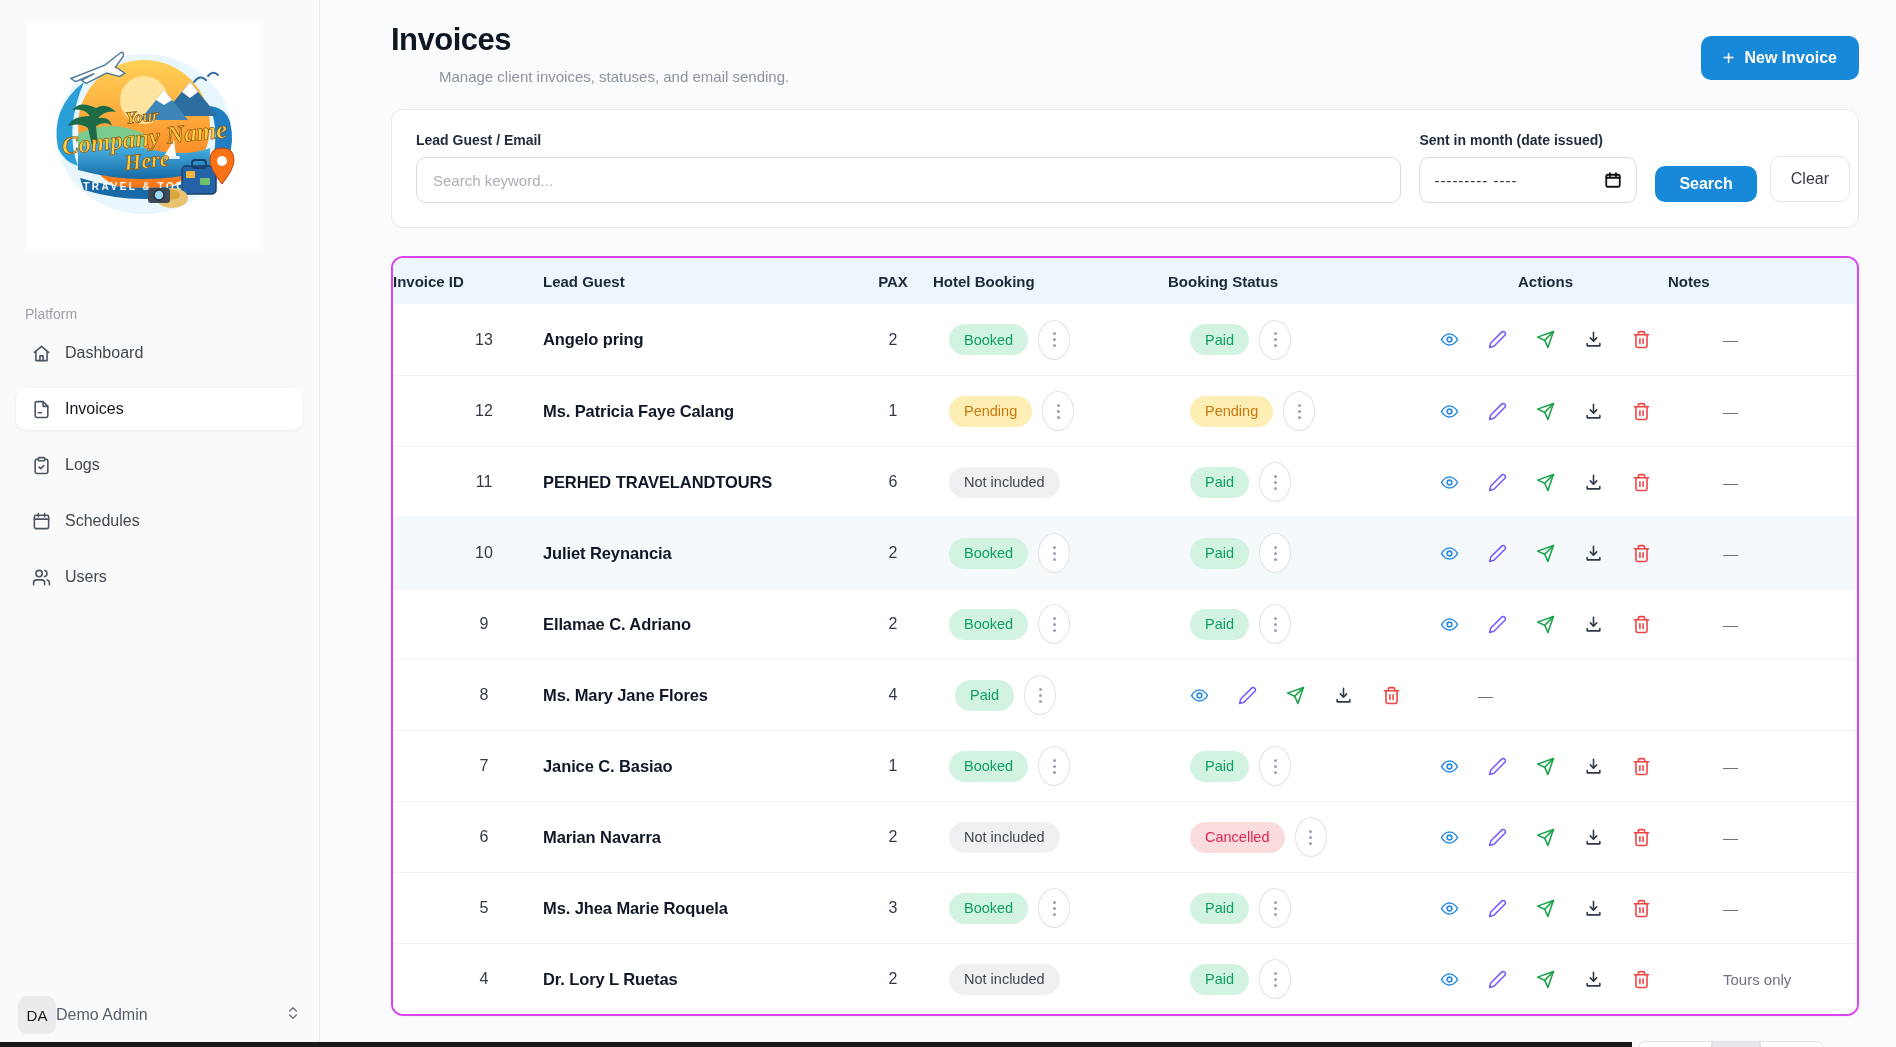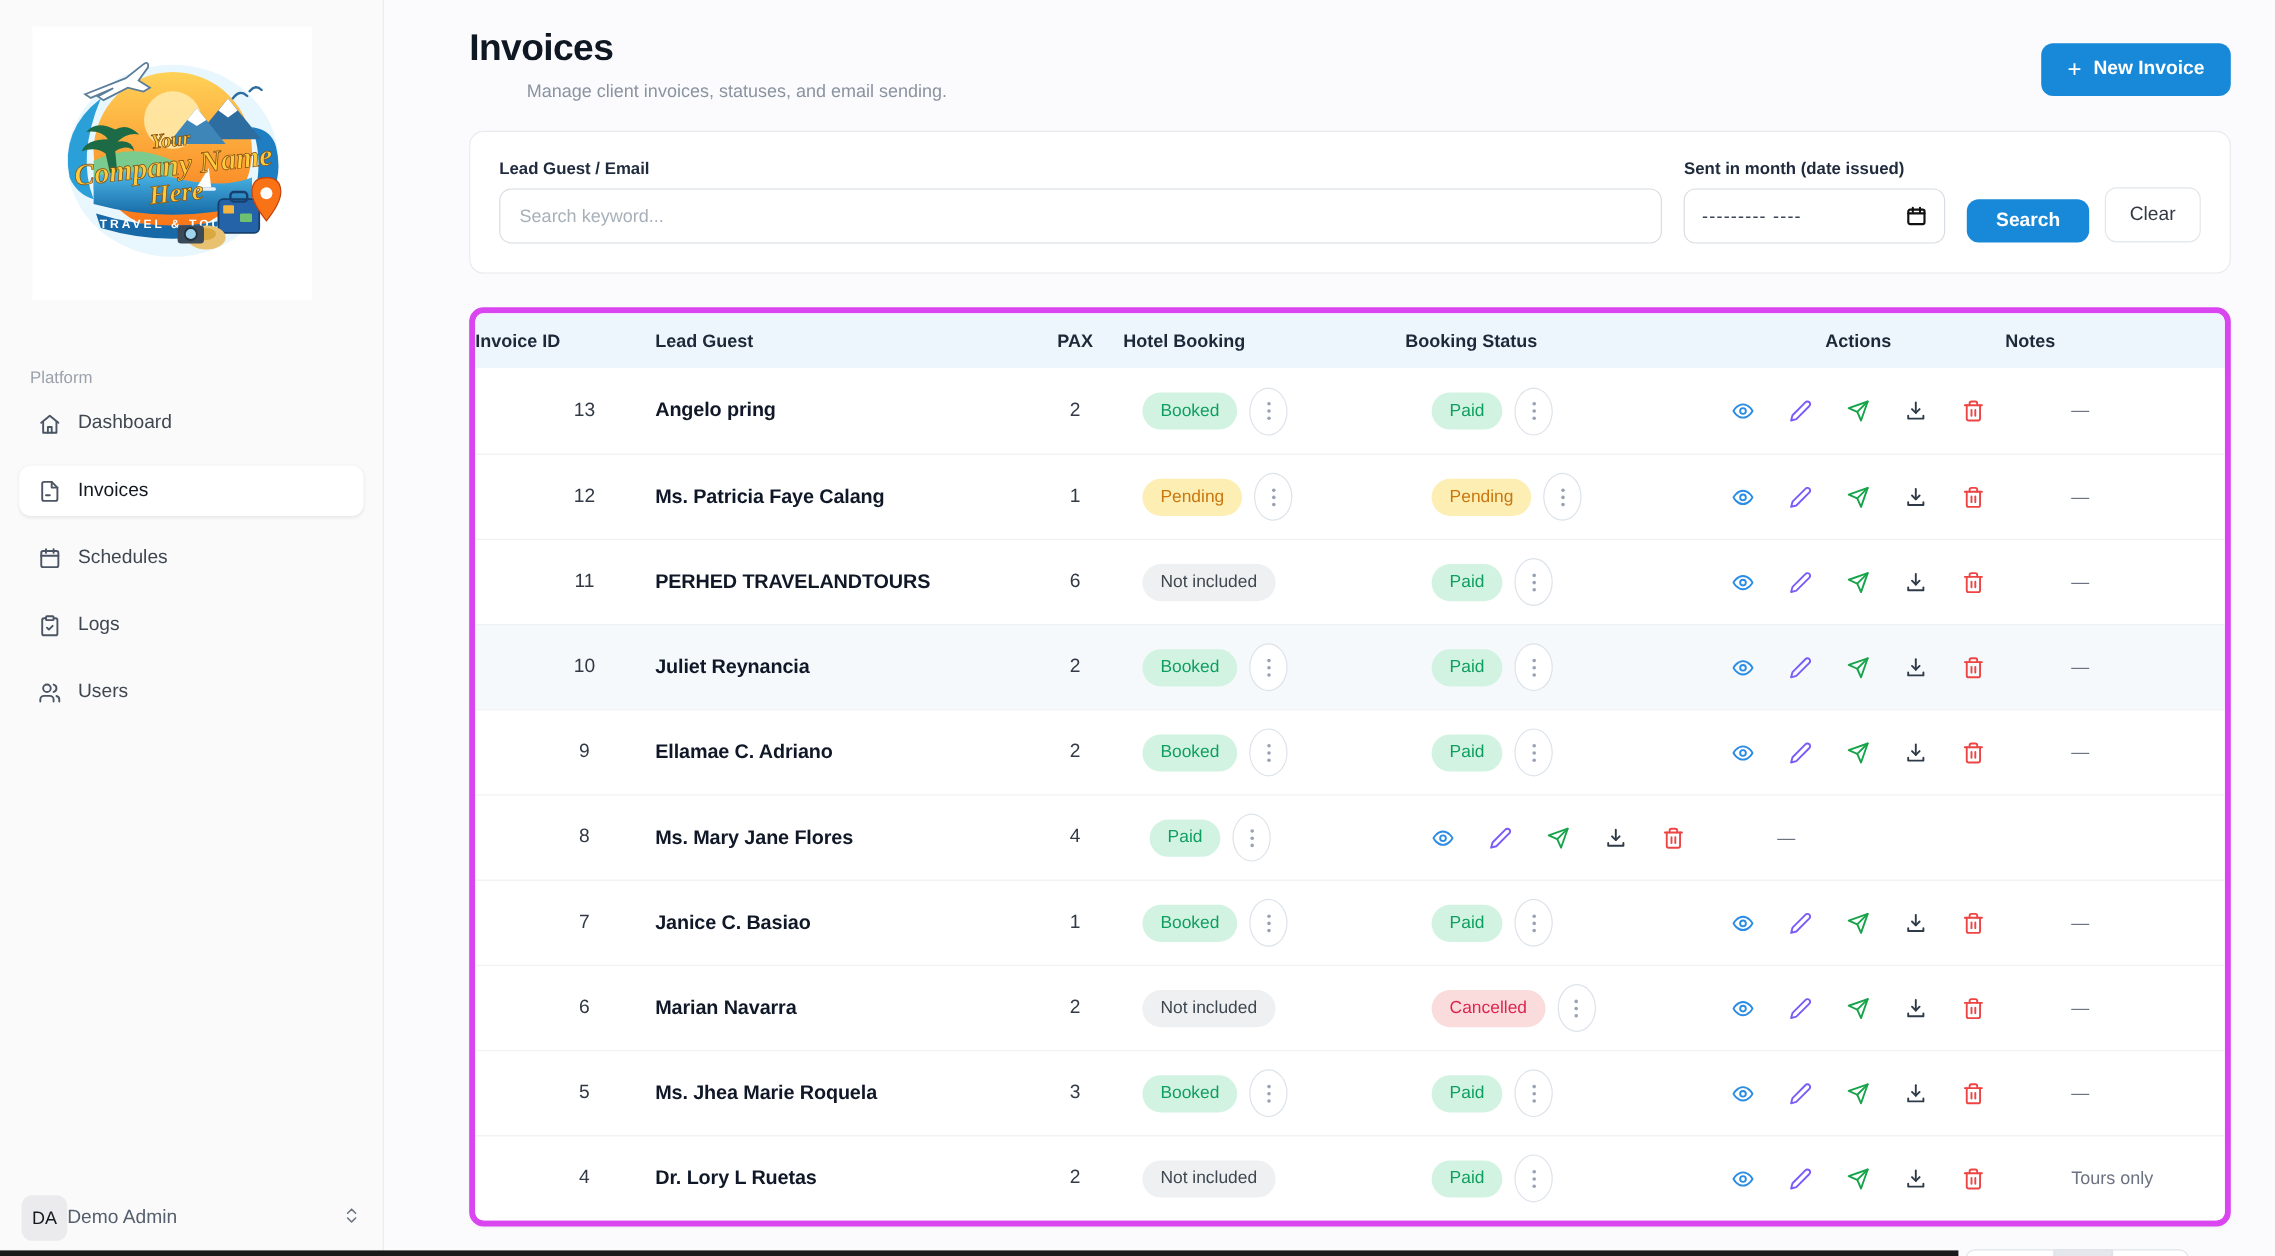--- a/index.html
+++ b/index.html
@@ -31,41 +31,41 @@
   .page-title { font-size:31px; font-weight:700; color:#0f1722; letter-spacing:-0.5px; }
   .page-subtitle { margin-top:10px; font-size:15px; color:#8a93a0;margin-left:48px; }
   .btn-primary { background:#1789d8; color:#fff; border:none; border-radius:10px;
                  height:44px; padding:0 22px; font-size:16px; font-weight:700;
                  display:flex; align-items:center; gap:10px; cursor:pointer; margin-top:14px;
                  font-family:"Liberation Sans", sans-serif; }
   .btn-primary .plus { font-size:20px; font-weight:400; line-height:1; }
 
   
   .filter-card { margin-top:24px; background:#fff; border:1px solid #e9eaec; border-radius:12px;
-                 padding:22px 24px 24px 24px; display:flex; gap:18px; }
+                 padding:22px 8px 24px 24px; display:flex; gap:18px; }
   .field-label { font-size:14px; font-weight:700; color:#1f2a3d; margin-bottom:9px; display:block; }
   .f-keyword { flex:1; }
   .input { width:100%; height:46px; border:1px solid #d8dde3; border-radius:10px; padding:0 16px;
            font-size:15px; color:#1f2a3d; background:#fff; font-family:"Liberation Sans", sans-serif; }
   .input::placeholder { color:#a8b0ba; }
   .f-month { width:218px; }
   .date-box { width:218px; height:46px; border:1px solid #d8dde3; border-radius:10px;
               display:flex; align-items:center; padding:0 14px; cursor:text; background:#fff; }
   .date-dashes { flex:1; font-size:15px; letter-spacing:1px; color:#2d3748; }
   .date-box svg { width:18px; height:18px; stroke:#111; }
   .f-actions { display:flex; align-items:flex-end; gap:13px; padding-bottom:1px; }
   .btn-search { background:#1789d8; color:#fff; border:none; border-radius:10px; height:36px;
                 padding:0 24px; font-size:16px; font-weight:700; cursor:pointer;
                 font-family:"Liberation Sans", sans-serif; }
   .btn-clear { background:#fff; color:#333a46; border:1px solid #e2e6ea; border-radius:10px;
                height:46px; padding:0 20px; font-size:16px; cursor:pointer;
                font-family:"Liberation Sans", sans-serif; }
 
   
-  .table-card { margin-top:28px; background:#fff; border:5px solid #d946ef; border-radius:12px;
+  .table-card { margin-top:28px; background:#fff; border:2px solid #d946ef; border-radius:12px;
                 overflow:hidden; box-shadow:0 1px 2px rgba(16,24,40,.04); }
   .t-head, .t-row { display:grid; grid-template-columns:150px 310px 80px 235px 255px 245px 1fr;
                     align-items:center; }
   .t-head { background:#edf6fd; height:46px; font-size:15px; font-weight:700; color:#1d2939; }
   .t-head > div { padding-left:0; }
   .h-id { padding-left:32px; }
   .h-pax, .c-pax { text-align:center; }
   .h-actions, .c-actions { text-align:center; }
   .h-hotel { padding-left:16px; }
   .h-status { padding-left:22px; }
@@ -188,32 +188,32 @@
       <div class="nav-item active">
         <svg viewBox="0 0 24 24" fill="none" stroke-width="2" stroke-linecap="round" stroke-linejoin="round">
             <path d="M14 2H6a2 2 0 0 0-2 2v16a2 2 0 0 0 2 2h12a2 2 0 0 0 2-2V8Z"></path>
             <path d="M14 2v6h6"></path>
             <path d="M8 16h4"></path>
           </svg>
         <span>Invoices</span>
       </div>
       <div class="nav-item">
         <svg viewBox="0 0 24 24" fill="none" stroke-width="2" stroke-linecap="round" stroke-linejoin="round">
-            <rect x="3" y="4" width="18" height="17" rx="2"></rect>
-            <path d="M8 2v4M16 2v4M3 9h18"></path>
-          </svg>
-        <span>Schedules</span>
-      </div>
-      <div class="nav-item">
-        <svg viewBox="0 0 24 24" fill="none" stroke-width="2" stroke-linecap="round" stroke-linejoin="round">
             <rect x="8" y="2" width="8" height="4" rx="1"></rect>
             <path d="M16 4h2a2 2 0 0 1 2 2v14a2 2 0 0 1-2 2H6a2 2 0 0 1-2-2V6a2 2 0 0 1 2-2h2"></path>
             <path d="m9 14 2 2 4-4"></path>
           </svg>
         <span>Logs</span>
+      </div>
+      <div class="nav-item">
+        <svg viewBox="0 0 24 24" fill="none" stroke-width="2" stroke-linecap="round" stroke-linejoin="round">
+            <rect x="3" y="4" width="18" height="17" rx="2"></rect>
+            <path d="M8 2v4M16 2v4M3 9h18"></path>
+          </svg>
+        <span>Schedules</span>
       </div>
       <div class="nav-item">
         <svg viewBox="0 0 24 24" fill="none" stroke-width="2" stroke-linecap="round" stroke-linejoin="round">
             <path d="M16 21v-2a4 4 0 0 0-4-4H6a4 4 0 0 0-4 4v2"></path>
             <circle cx="9" cy="7" r="4"></circle>
             <path d="M22 21v-2a4 4 0 0 0-3-3.87"></path>
             <path d="M16 3.13a4 4 0 0 1 0 7.75"></path>
           </svg>
         <span>Users</span>
       </div>

